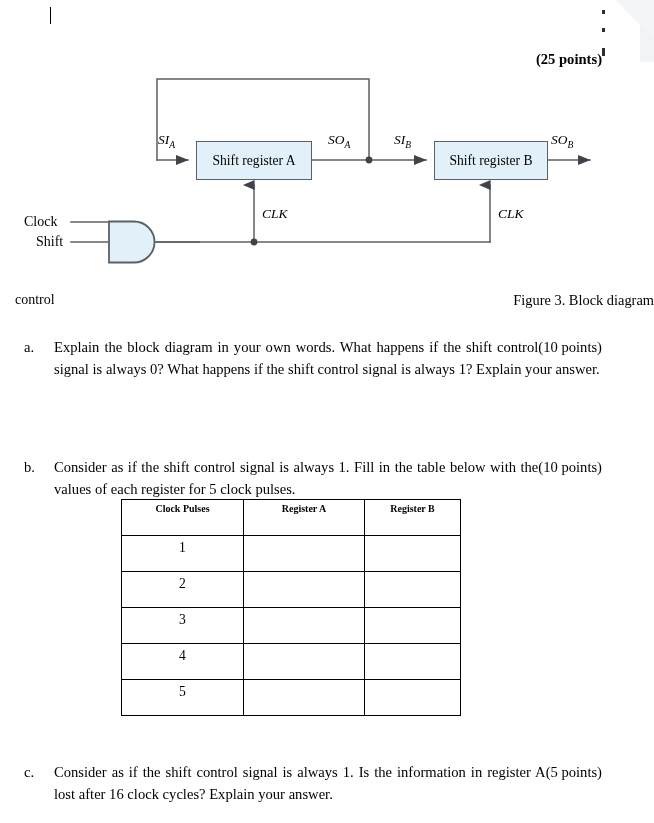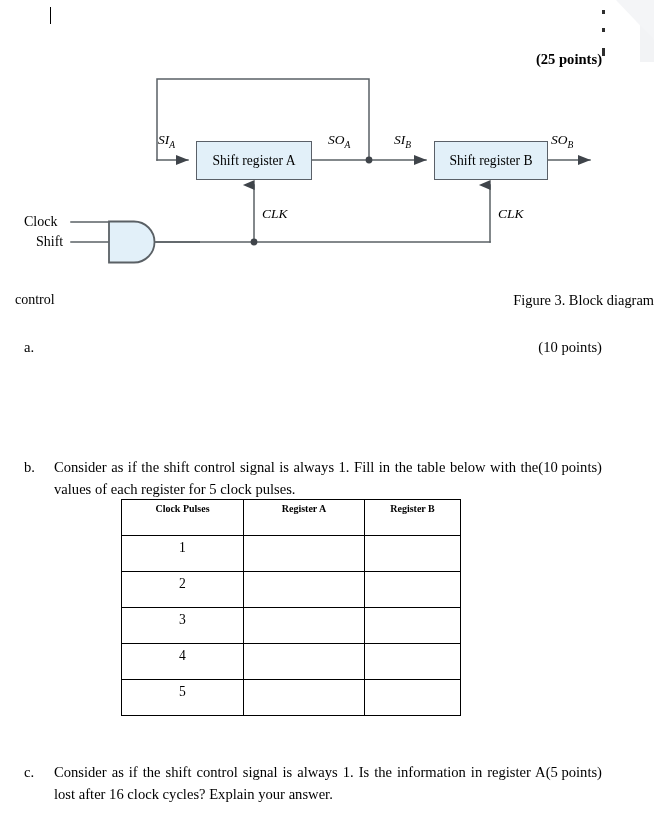--- a/index.html
+++ b/index.html
@@ -248,20 +248,21 @@
   <span class="gate-in-label" style="left:36px; top:163px;">Shift</span>
   <span class="gate-in-label" style="left:15px; top:183px;margin-top:38px;">control</span>
 </div>
 
 <div id="figure-caption">Figure 3. Block diagram</div>
 
 <div class="qitem clearfix" id="q-a">
   <span class="marker">a.</span>
   <div class="qbody">
     <span class="pts">(10 points)</span>
+    <span>Explain the block diagram in your own words. What happens if the shift control signal is always 0? What happens if the shift control signal is always 1? Explain your answer.</span>
   </div>
 </div>
 
 <div class="qitem clearfix" id="q-b">
   <span class="marker">b.</span>
   <div class="qbody">
     <span class="pts">(10 points)</span>
     <span>Consider as if the shift control signal is always 1. Fill in the table below with the values of each register for 5 clock pulses.</span>
   </div>
 </div>

